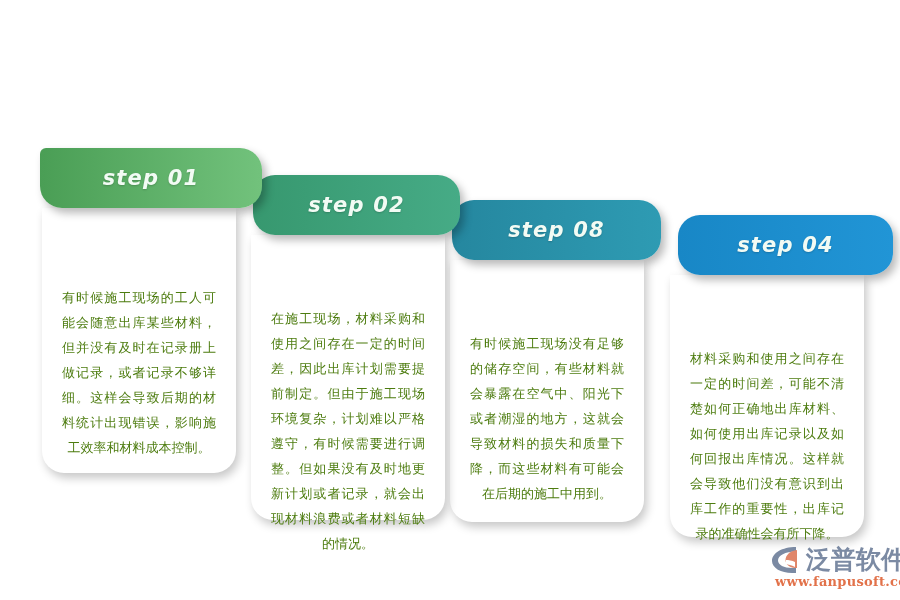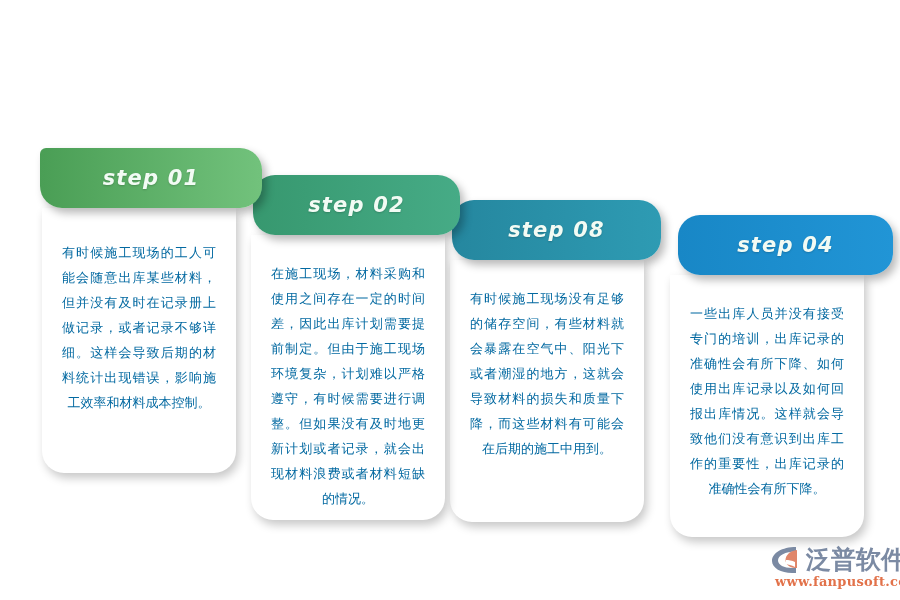--- a/index.html
+++ b/index.html
@@ -58,27 +58,28 @@
     border-bottom-right-radius: 22px;
     box-shadow: 3px 5px 10px rgba(0,0,0,0.22);
   }
 
   .step-card-inner {
     position: absolute;
     left: 0;
     right: 0;
     box-sizing: border-box;
     padding: 0 20px;
-    color: #0369a1;
+    color: #4d7c0f;
     font-family: "DejaVu Sans", "Liberation Sans", sans-serif;
     font-size: 13px;
     line-height: 25px;
     text-align: justify;
     text-align-last: center;
     text-justify: inter-character;
+    margin-top: 45px;
   }
 
   
   #step-1 { left: 28px;  top: 148px; width: 222px; z-index: 40; }
   #step-1 .step-header { width: 222px; border-top-left-radius: 6px; }
   #step-1 .step-card   { left: 14px; top: 60px; width: 194px; height: 265px; }
   #step-1 .step-card-inner { top: 32px; }
 
   #step-2 { left: 253px; top: 175px; width: 207px; z-index: 30; }
   #step-2 .step-header { width: 207px; }
@@ -162,21 +163,21 @@
     <div class="step-card">
       <div class="step-card-inner">有时候施工现场没有足够的储存空间，有些材料就会暴露在空气中、阳光下或者潮湿的地方，这就会导致材料的损失和质量下降，而这些材料有可能会在后期的施工中用到。</div>
     </div>
     <div class="step-header" style="background: linear-gradient(to right, rgb(37, 135, 159), rgb(46, 155, 179));">
       <span class="step-header-label">step 08</span>
     </div>
   </div>
 
   <div class="step" id="step-4">
     <div class="step-card">
-      <div class="step-card-inner">一些出库人员并没有接受专门的培训，出库记录的准确性会有所下降、如何使用出库记录以及如何回报出库情况。这样就会导致他们没有意识到出库工作的重要性，出库记录的准确性会有所下降。</div>
+      <div class="step-card-inner">材料采购和使用之间存在一定的时间差，可能不清楚如何正确地出库材料、如何使用出库记录以及如何回报出库情况。这样就会导致他们没有意识到出库工作的重要性，出库记录的准确性会有所下降。</div>
     </div>
     <div class="step-header" style="background: linear-gradient(to right, rgb(24, 135, 198), rgb(33, 149, 214));">
       <span class="step-header-label">step 04</span>
     </div>
   </div>
 
   <div id="logo">
     <div id="logo-mark">
       <svg width="34" height="30" viewBox="0 0 34 30" xmlns="http://www.w3.org/2000/svg">
         <path d="M26 2 C12 2 2 8 2 16 C2 23 11 28 22 28 L26 28 L26 23 L22 23 C14 23 8 20 8 15.5 C8 10.5 15 6.5 26 6.5 Z" fill="#7b8aa3"></path>

